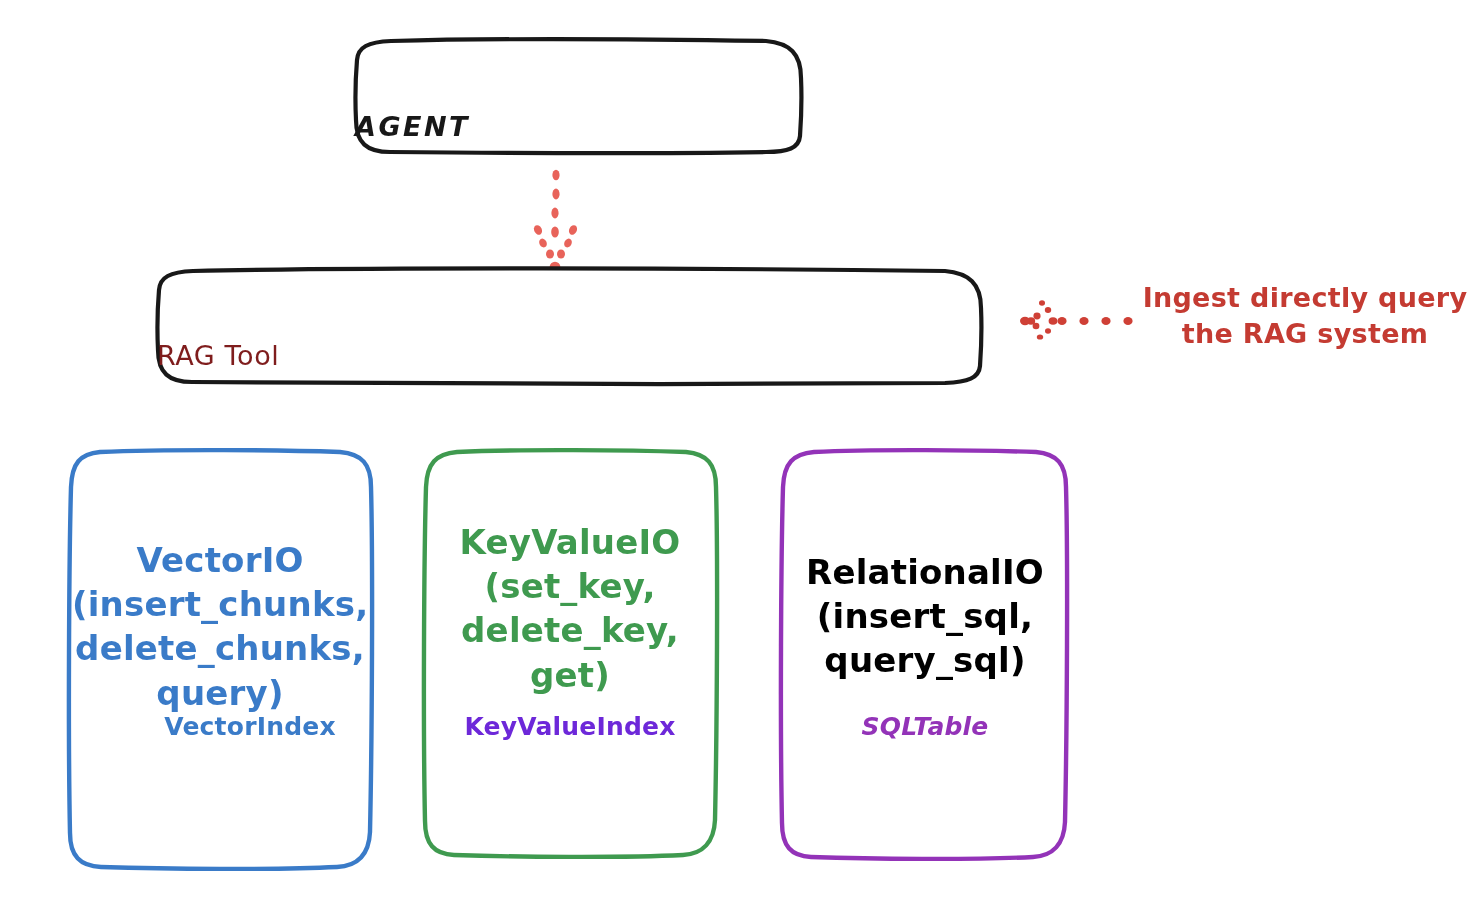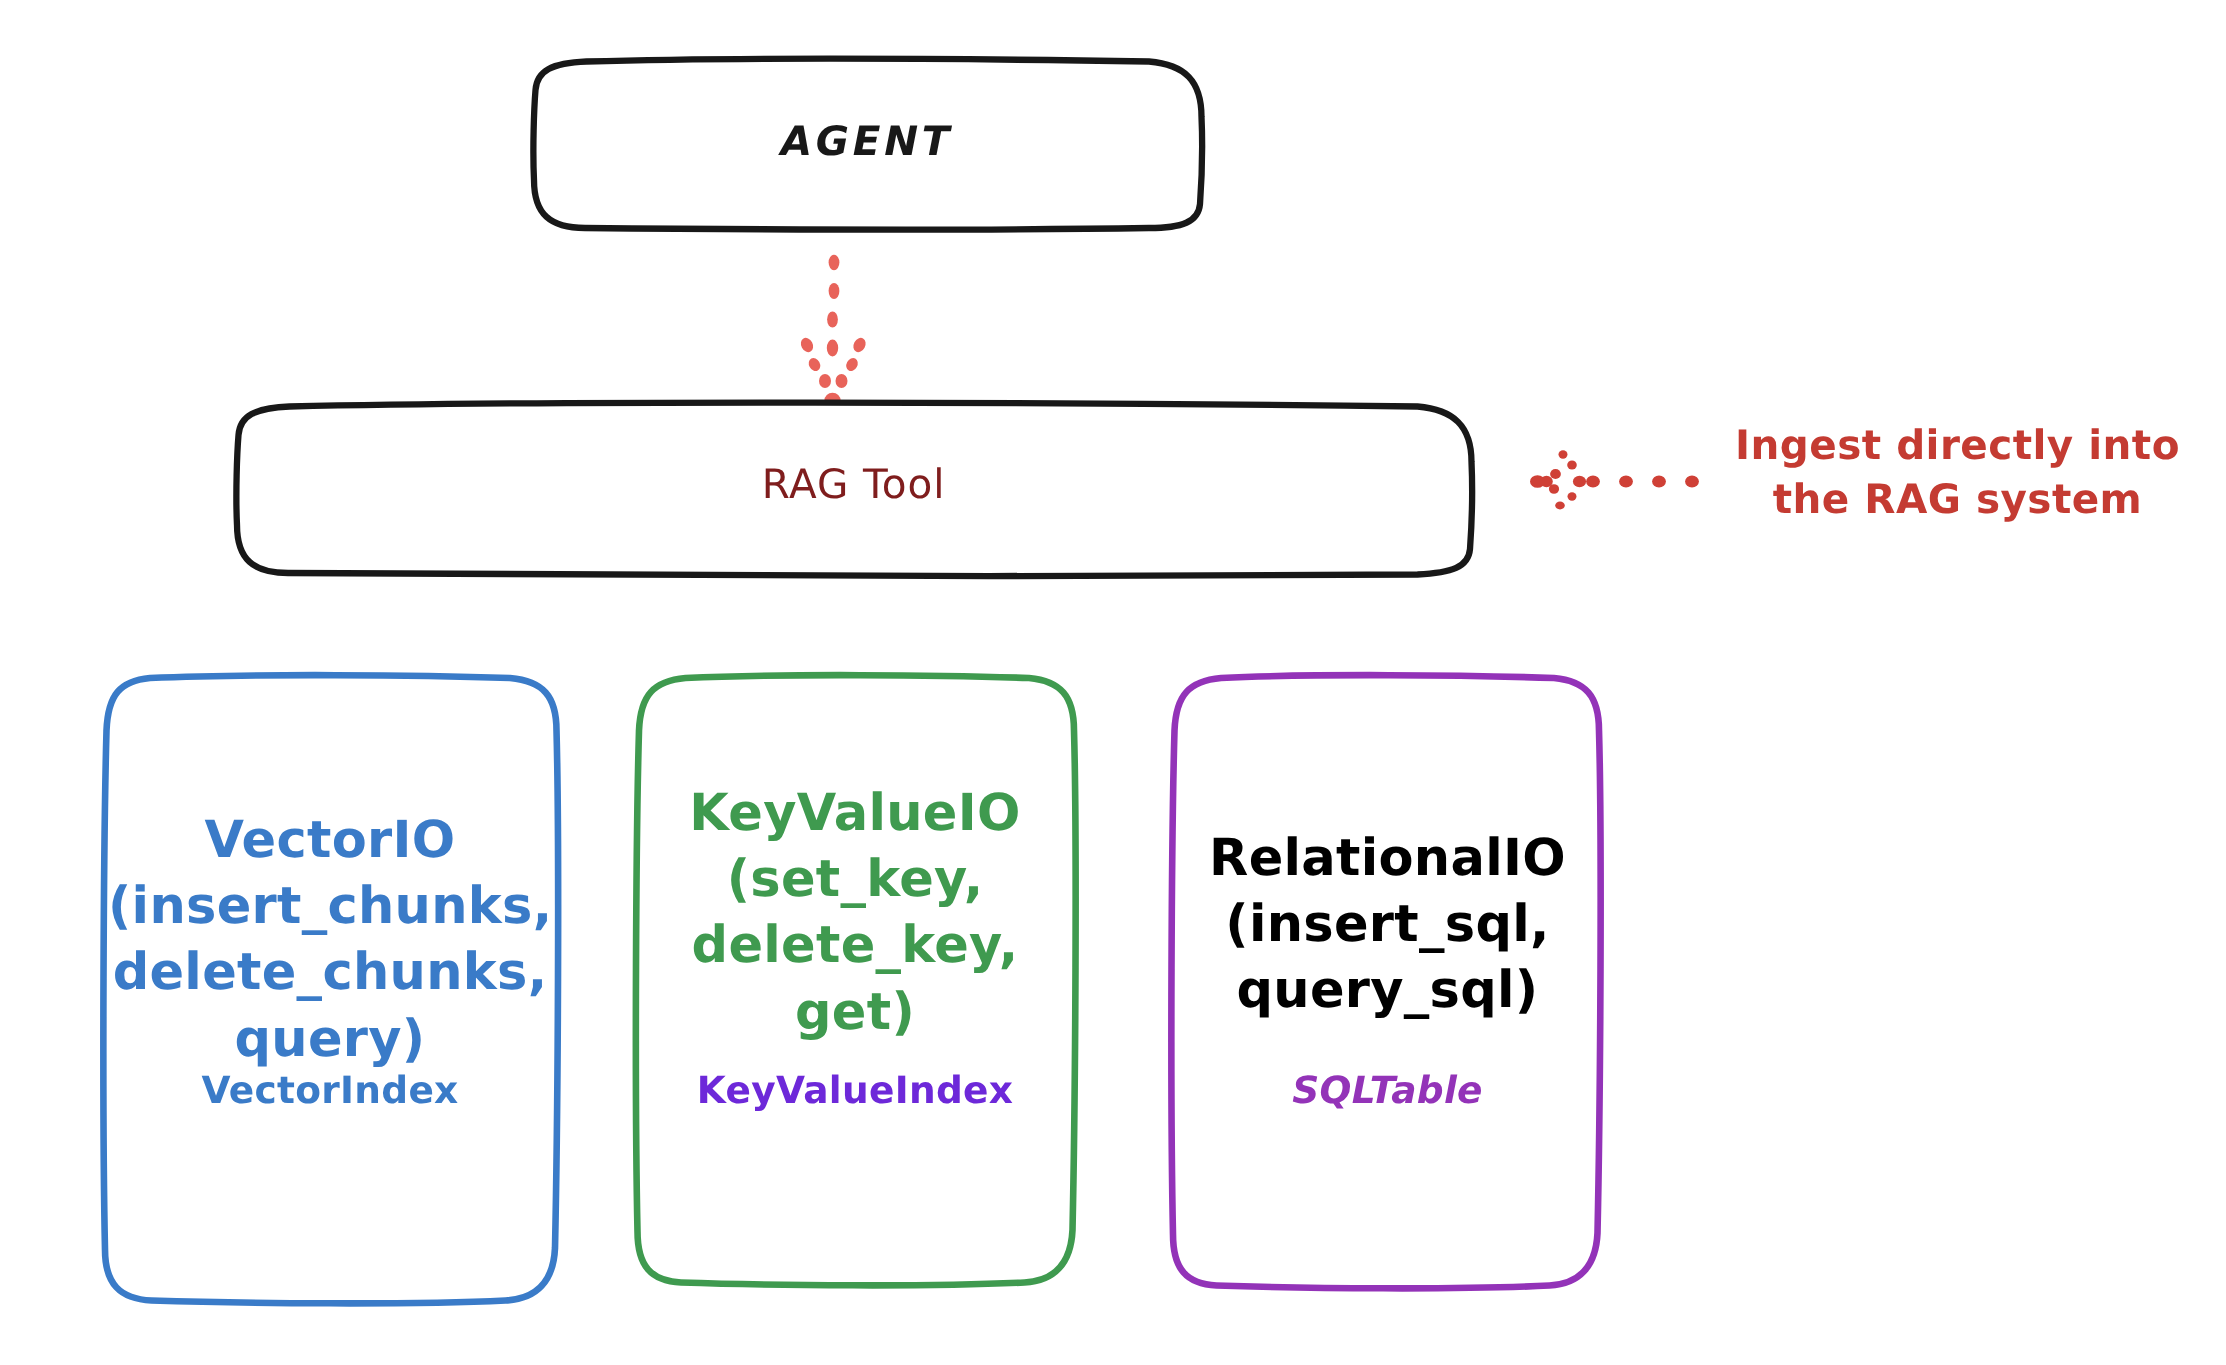--- a/index.html
+++ b/index.html
@@ -17,26 +17,26 @@
 
   #canvas {
     position: absolute;
     left: 0; top: 0;
     width: 1484px;
     height: 910px;
   }
 
   .node-label {
     position: absolute;
-    text-align: center;
     line-height: 1.28;
     white-space: pre-line;
     font-family: "DejaVu Sans", sans-serif;
     letter-spacing: 0.4px;
     pointer-events: none;
+    margin-top: 32px;
   }
 
   
   #agent-label {
     left: 355px;
     top: 78px;
     width: 446px;
     font-size: 27px;
     font-style: italic;
     font-weight: 700;
@@ -66,21 +66,21 @@
   }
   .leaf-sub {
     position: absolute;
     text-align: center;
     font-size: 25px;
     font-weight: 600;
     letter-spacing: 0.2px;
   }
 
   #vectorio-api   { left: 72px;  top: 538px; width: 296px; color: #3a7bc8; }
-  #vectorio-index { left: 72px;  top: 712px; width: 296px; color: #3a7bc8; }
+  #vectorio-index { left: 72px;  top: 712px; width: 296px; color: #3a7bc8; padding-left: 30px; }
 
   #keyvalue-api   { left: 424px; top: 520px; width: 292px; color: #3f9a4f; }
   #keyvalue-index { left: 424px; top: 712px; width: 292px; color: #6d28d9; }
 
   #relational-api   { left: 782px; top: 550px; width: 286px; color: #000000; }
   #relational-index { left: 782px; top: 712px; width: 286px; color: #9333b8; font-style: italic; }
 
   
   #ingest-note {
     position: absolute;
@@ -209,14 +209,14 @@
 <div class="leaf-text" id="keyvalue-api">KeyValueIO
 (set_key,
 delete_key, get)</div>
 <div class="leaf-sub" id="keyvalue-index">KeyValueIndex</div>
 
 <div class="leaf-text" id="relational-api">RelationalIO
 (insert_sql,
 query_sql)</div>
 <div class="leaf-sub" id="relational-index">SQLTable</div>
 
-<div id="ingest-note">Ingest directly into
+<div id="ingest-note">Ingest directly query
 the RAG system</div>
 
 </body></html>

